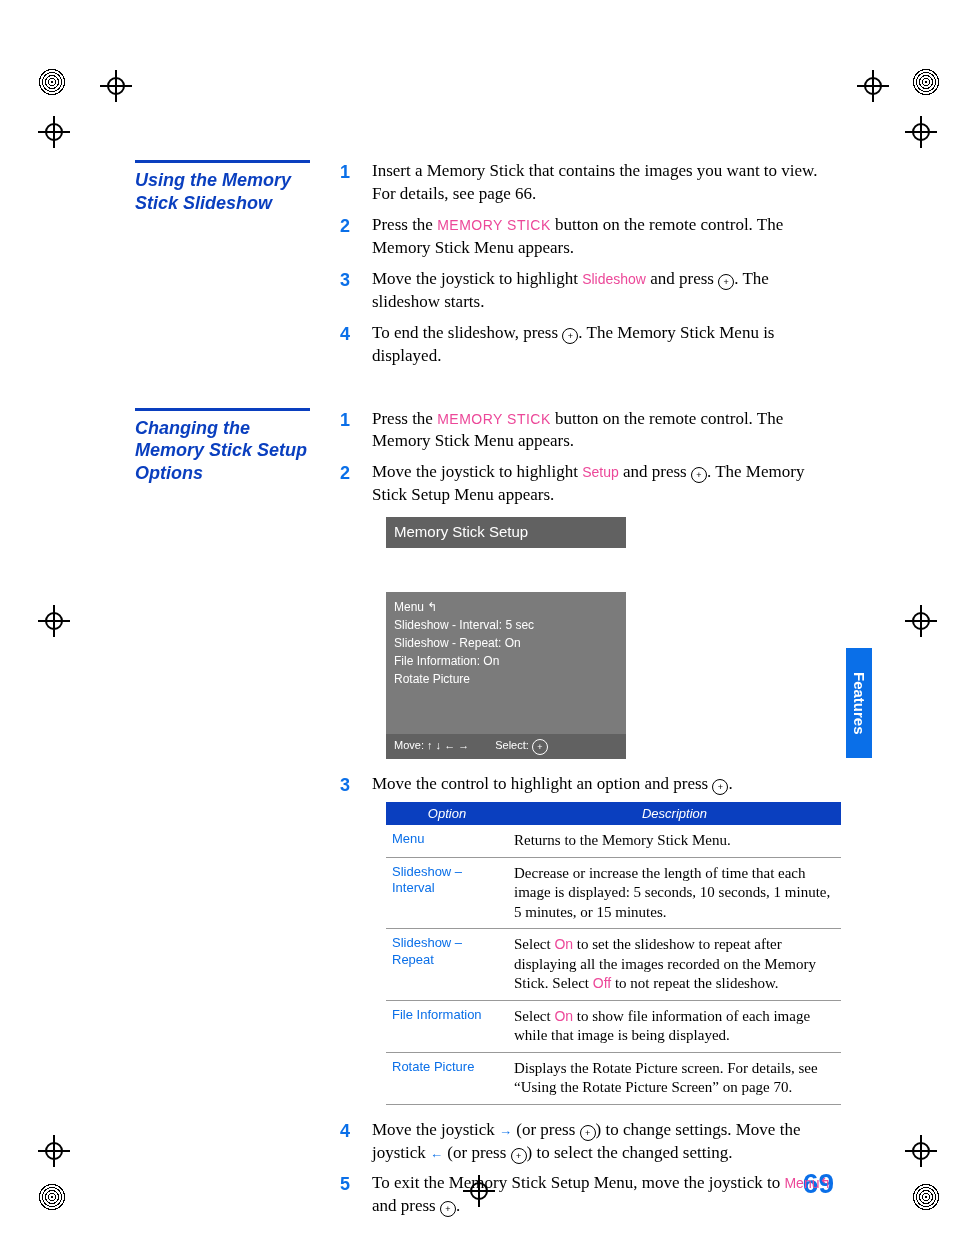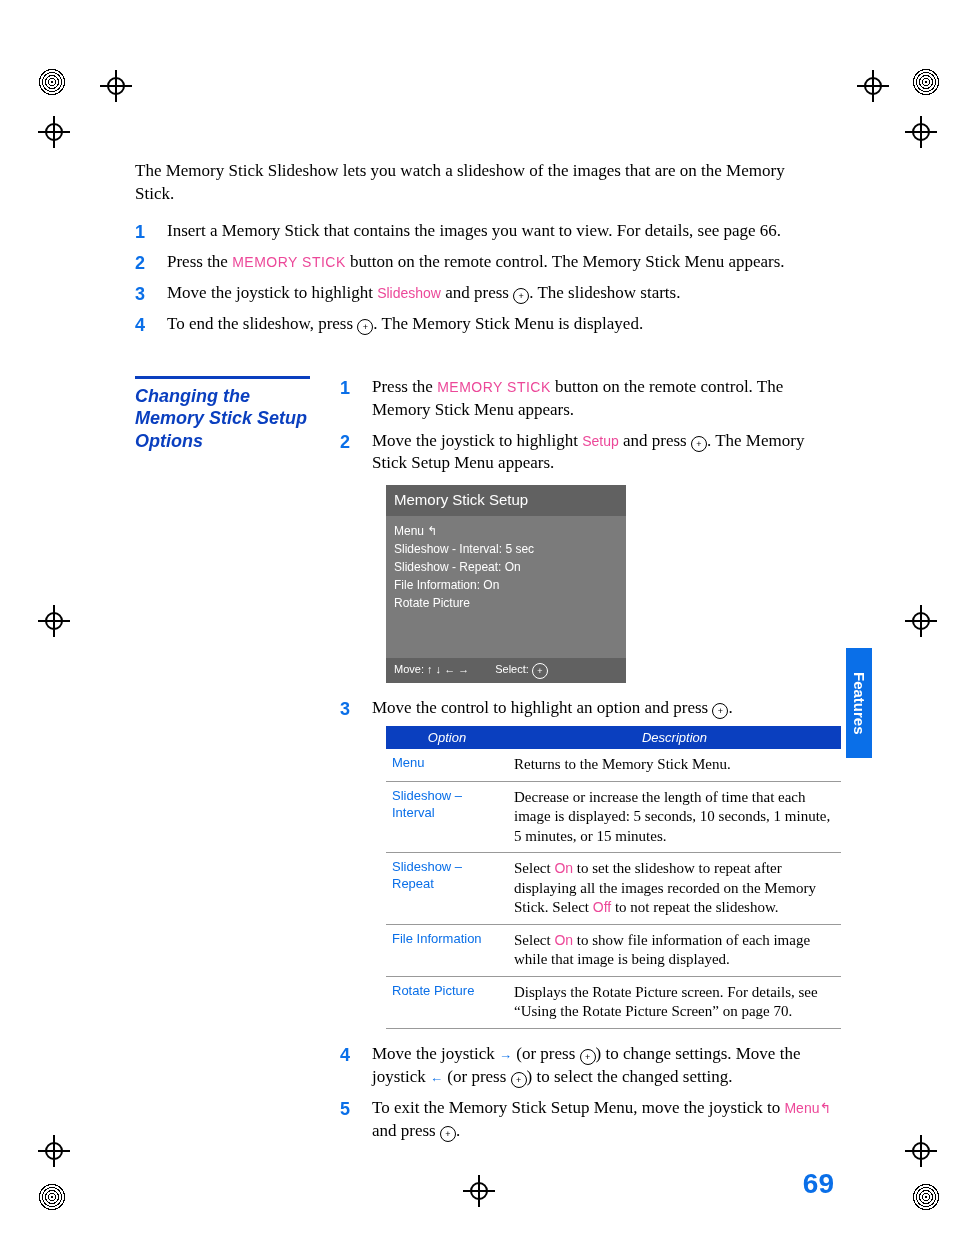--- a/index.html
+++ b/index.html
@@ -105,20 +105,21 @@
   }
   .osd-title {
     background: #616161;
     padding: 5px 8px;
     font-size: 15px;
   }
   .osd-body {
     background: #7b7b7b;
     padding: 6px 8px 46px 8px;
     line-height: 1.5;
+    margin-top: 44px;
   }
   .osd-foot {
     background: #616161;
     padding: 4px 8px;
     display: flex;
     gap: 26px;
     font-size: 11px;
   }
   
   table.opts {
@@ -265,22 +266,25 @@
     </svg>
   </div>
 <div class="rosette" style="left:912px; top:1183px;"></div>
 
 <div class="side-tab">Features</div>
 <div class="page-num">69</div>
 
 <div class="page">
 
   <div class="row">
+    <div class="left-col">
+      <div class="section-rule"></div>
+      <div class="section-title">Using the Memory Stick Slideshow</div>
+    </div>
     <div class="right-col">
-      <p class="intro">The Memory Stick Slideshow lets you watch a slideshow of the images that are on the Memory Stick.</p>
       <ol class="steps">
         <li><span>Insert a Memory Stick that contains the images you want to view. For details, see page 66.</span></li>
         <li>
           <span>Press the </span><span class="kw kw-sc">MEMORY STICK</span><span> button on the remote control. The Memory Stick Menu appears.</span>
         </li>
         <li>
           <span>Move the joystick to highlight </span><span class="kw">Slideshow</span><span> and press </span> <span class="circ">+</span><span>. The slideshow starts.</span>
         </li>
         <li>
           <span>To end the slideshow, press </span> <span class="circ">+</span><span>. The Memory Stick Menu is displayed.</span>

